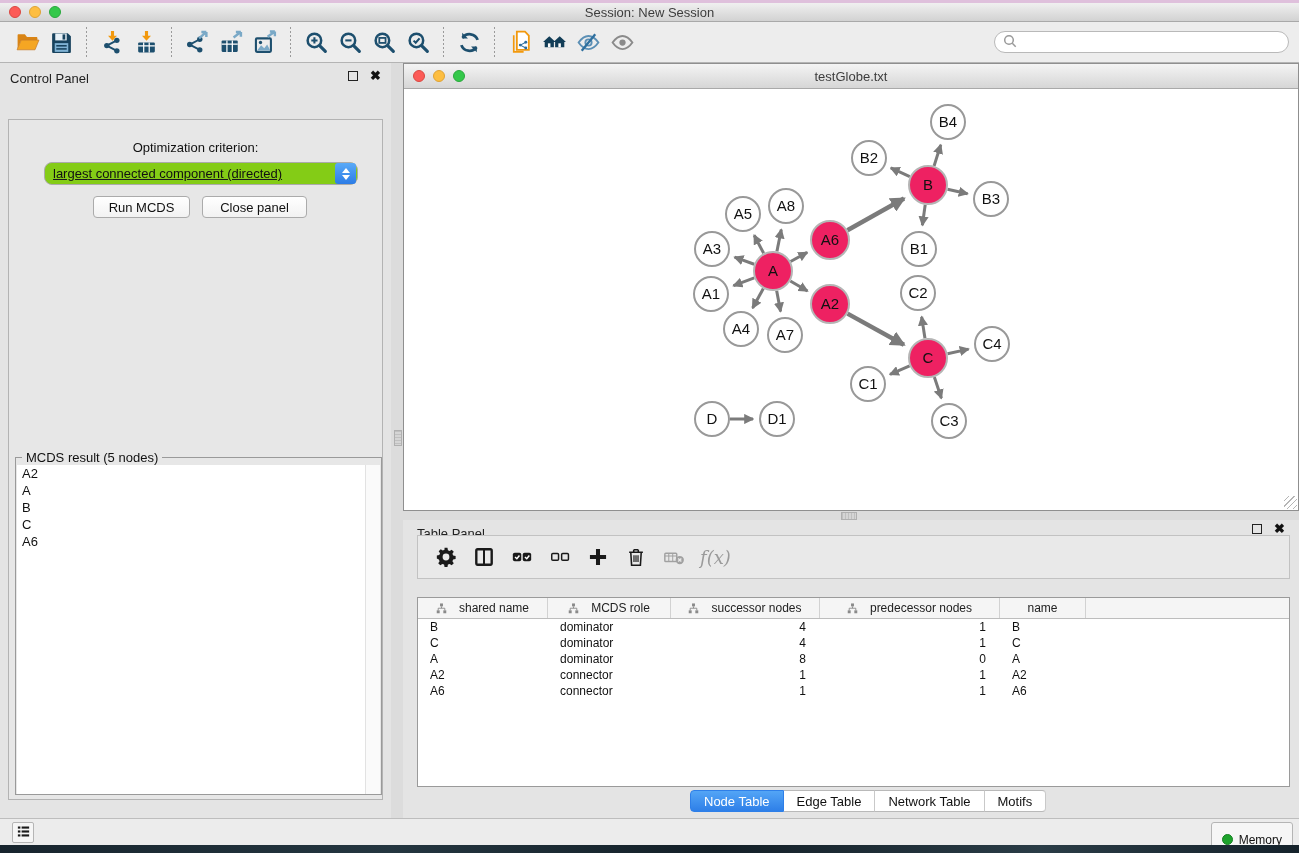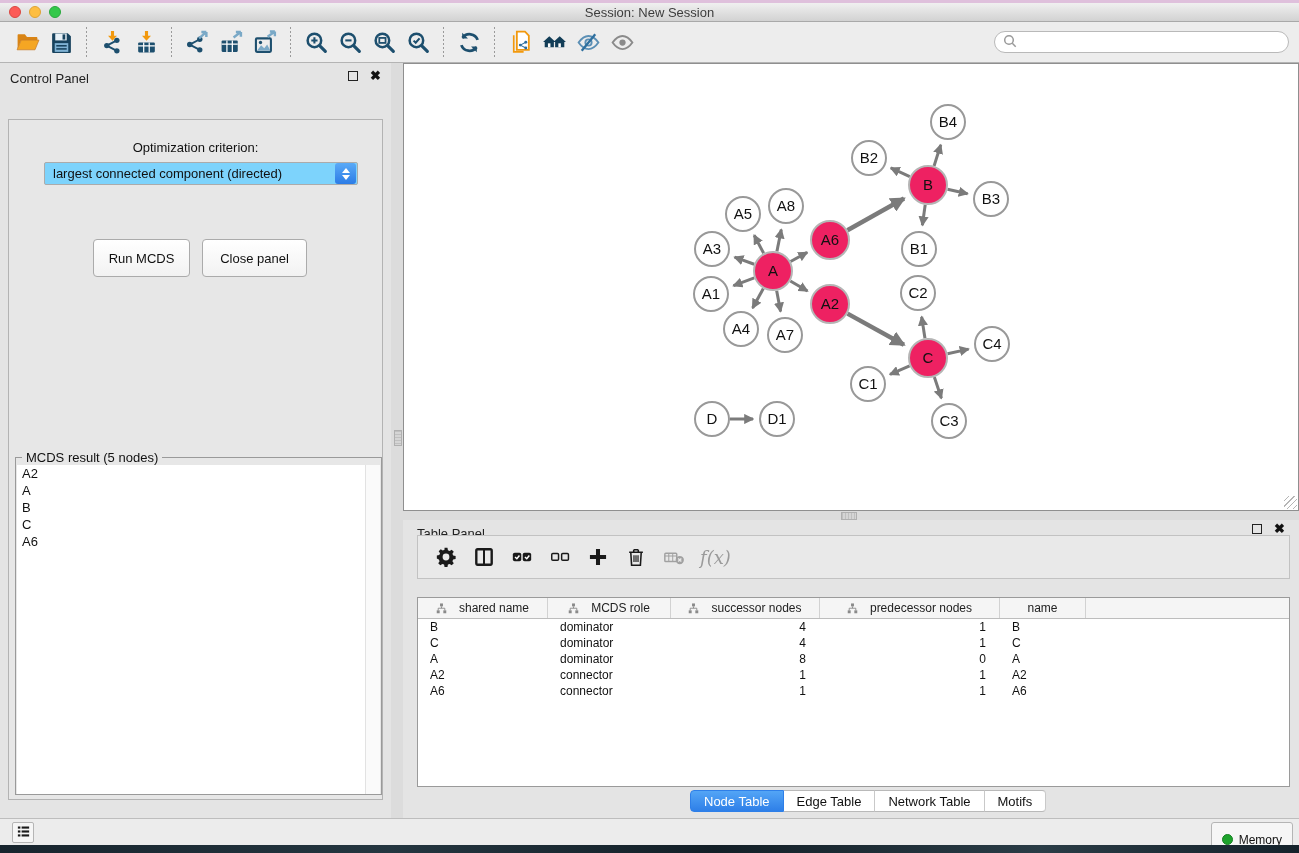--- a/index.html
+++ b/index.html
@@ -46,31 +46,31 @@
   .seg-tab { height:22px; padding:0 13px; display:flex; align-items:center; background:#fff;
     border-top:1px solid #b9b9b9; border-bottom:1px solid #b9b9b9; border-right:1px solid #c9c9c9;
     font-size:13px; color:#111; white-space:nowrap; }
   .seg-tab:first-child { border-left:1px solid #b9b9b9; border-radius:4px 0 0 4px; }
   .seg-tab:last-child { border-radius:0 4px 4px 0; }
   .seg-tab.active { background:linear-gradient(#53a5f6,#2e7fe8); color:#fff; border-color:#2e7fe8; }
   #cp-tabs { position:absolute; left:78px; top:33px; }
   #cp-body { position:absolute; left:8px; top:56px; width:375px; height:681px;
     background:#e7e7e7; border:1px solid #b3b3b3; }
   #opt-label { position:absolute; left:0; top:20px; width:100%; text-align:center; color:#111; }
-  #criterion-combo { position:absolute; left:35px; top:42px; width:314px; height:23px; background:#7dd3fc;
-    border:1px solid #ababab; border-radius:2px; display:flex; align-items:center; }
+  #criterion-combo { position:absolute; left:35px; top:42px; width:314px; height:23px; background:#84cc16;
+    border:1px solid #ababab; border-radius:8px; display:flex; align-items:center;text-decoration:underline; }
   #criterion-combo .combo-text { flex:1; padding-left:8px; font-size:13px; color:#111; white-space:nowrap; }
   .combo-arrow { width:21px; height:21px; margin-right:1px; border-radius:3px;
     background:linear-gradient(#5aaaf7,#2c7ce6); display:flex; flex-direction:column;
     align-items:center; justify-content:center; gap:2px; }
   .combo-arrow .tri-up { width:0; height:0; border-left:4px solid transparent; border-right:4px solid transparent; border-bottom:5px solid #fff; }
   .combo-arrow .tri-dn { width:0; height:0; border-left:4px solid transparent; border-right:4px solid transparent; border-top:5px solid #fff; }
-  .push-btn { position:absolute; height:38px; background:linear-gradient(#ffffff,#f2f2f2);
+  .push-btn { position:absolute; height:22px; background:linear-gradient(#ffffff,#f2f2f2);
     border:1px solid #ababab; border-radius:4px; font-size:13px; color:#111;
-    display:flex; align-items:center; justify-content:center;margin-top:43px; }
+    display:flex; align-items:center; justify-content:center; }
   #run-btn { left:84px; top:76px; width:97px; }
   #closepanel-btn { left:193px; top:76px; width:105px; }
   #mcds-group { position:absolute; left:6px; top:337px; width:367px; height:338px;
     border:1px solid #9a9a9a; }
   #mcds-legend { position:absolute; left:6px; top:-8px; background:#e7e7e7; padding:0 4px; font-size:13px; color:#111; }
   #mcds-list { position:absolute; left:1px; top:7px; width:349px; height:329px; background:#fff; overflow:hidden; }
   #mcds-list .li { padding:1px 0 1px 5px; font-size:13px; line-height:15px; color:#111; }
   #mcds-scroll { position:absolute; right:1px; top:7px; width:15px; height:329px; background:#fafafa; border-left:1px solid #e2e2e2; }
 
   
@@ -309,20 +309,28 @@
         </div>
       <div id="mcds-scroll"></div>
     </div>
   </div>
 </div>
 
 <div class="abs grip-v"></div>
 <div class="abs grip-h"></div>
 
 <div id="net-window" class="abs">
+  <div id="net-titlebar">
+    <div class="lights">
+      <span class="light r"></span>
+      <span class="light y"></span>
+      <span class="light g"></span>
+    </div>
+    <span class="title">testGlobe.txt</span>
+  </div>
   <svg id="net-canvas" viewBox="0 0 893 420">
       <defs>
         <marker id="arr" viewBox="0 0 6 6" refX="5.2" refY="3" markerWidth="3.4" markerHeight="3.4" orient="auto" markerUnits="strokeWidth">
           <path d="M0 0L6 3L0 6z" fill="#7b7b7b"></path>
         </marker>
       </defs>
       <line x1="349.24867563180135" y1="187.95613645917047" x2="328.50158924183836" y2="195.65263624899546" stroke="#7b7b7b" stroke-width="3" marker-end="url(#arr)"></line>
       <line x1="349.18618667207073" y1="174.21469027517304" x2="329.5765759935151" y2="167.14237166979234" stroke="#7b7b7b" stroke-width="3" marker-end="url(#arr)"></line>
       <line x1="358.3384531417733" y1="198.51155368053588" x2="347.593856229872" y2="217.98613558335694" stroke="#7b7b7b" stroke-width="3" marker-end="url(#arr)"></line>
       <line x1="358.68507134334754" y1="163.30163555236035" x2="349.1779143879829" y2="145.23803733716758" stroke="#7b7b7b" stroke-width="3" marker-end="url(#arr)"></line>

